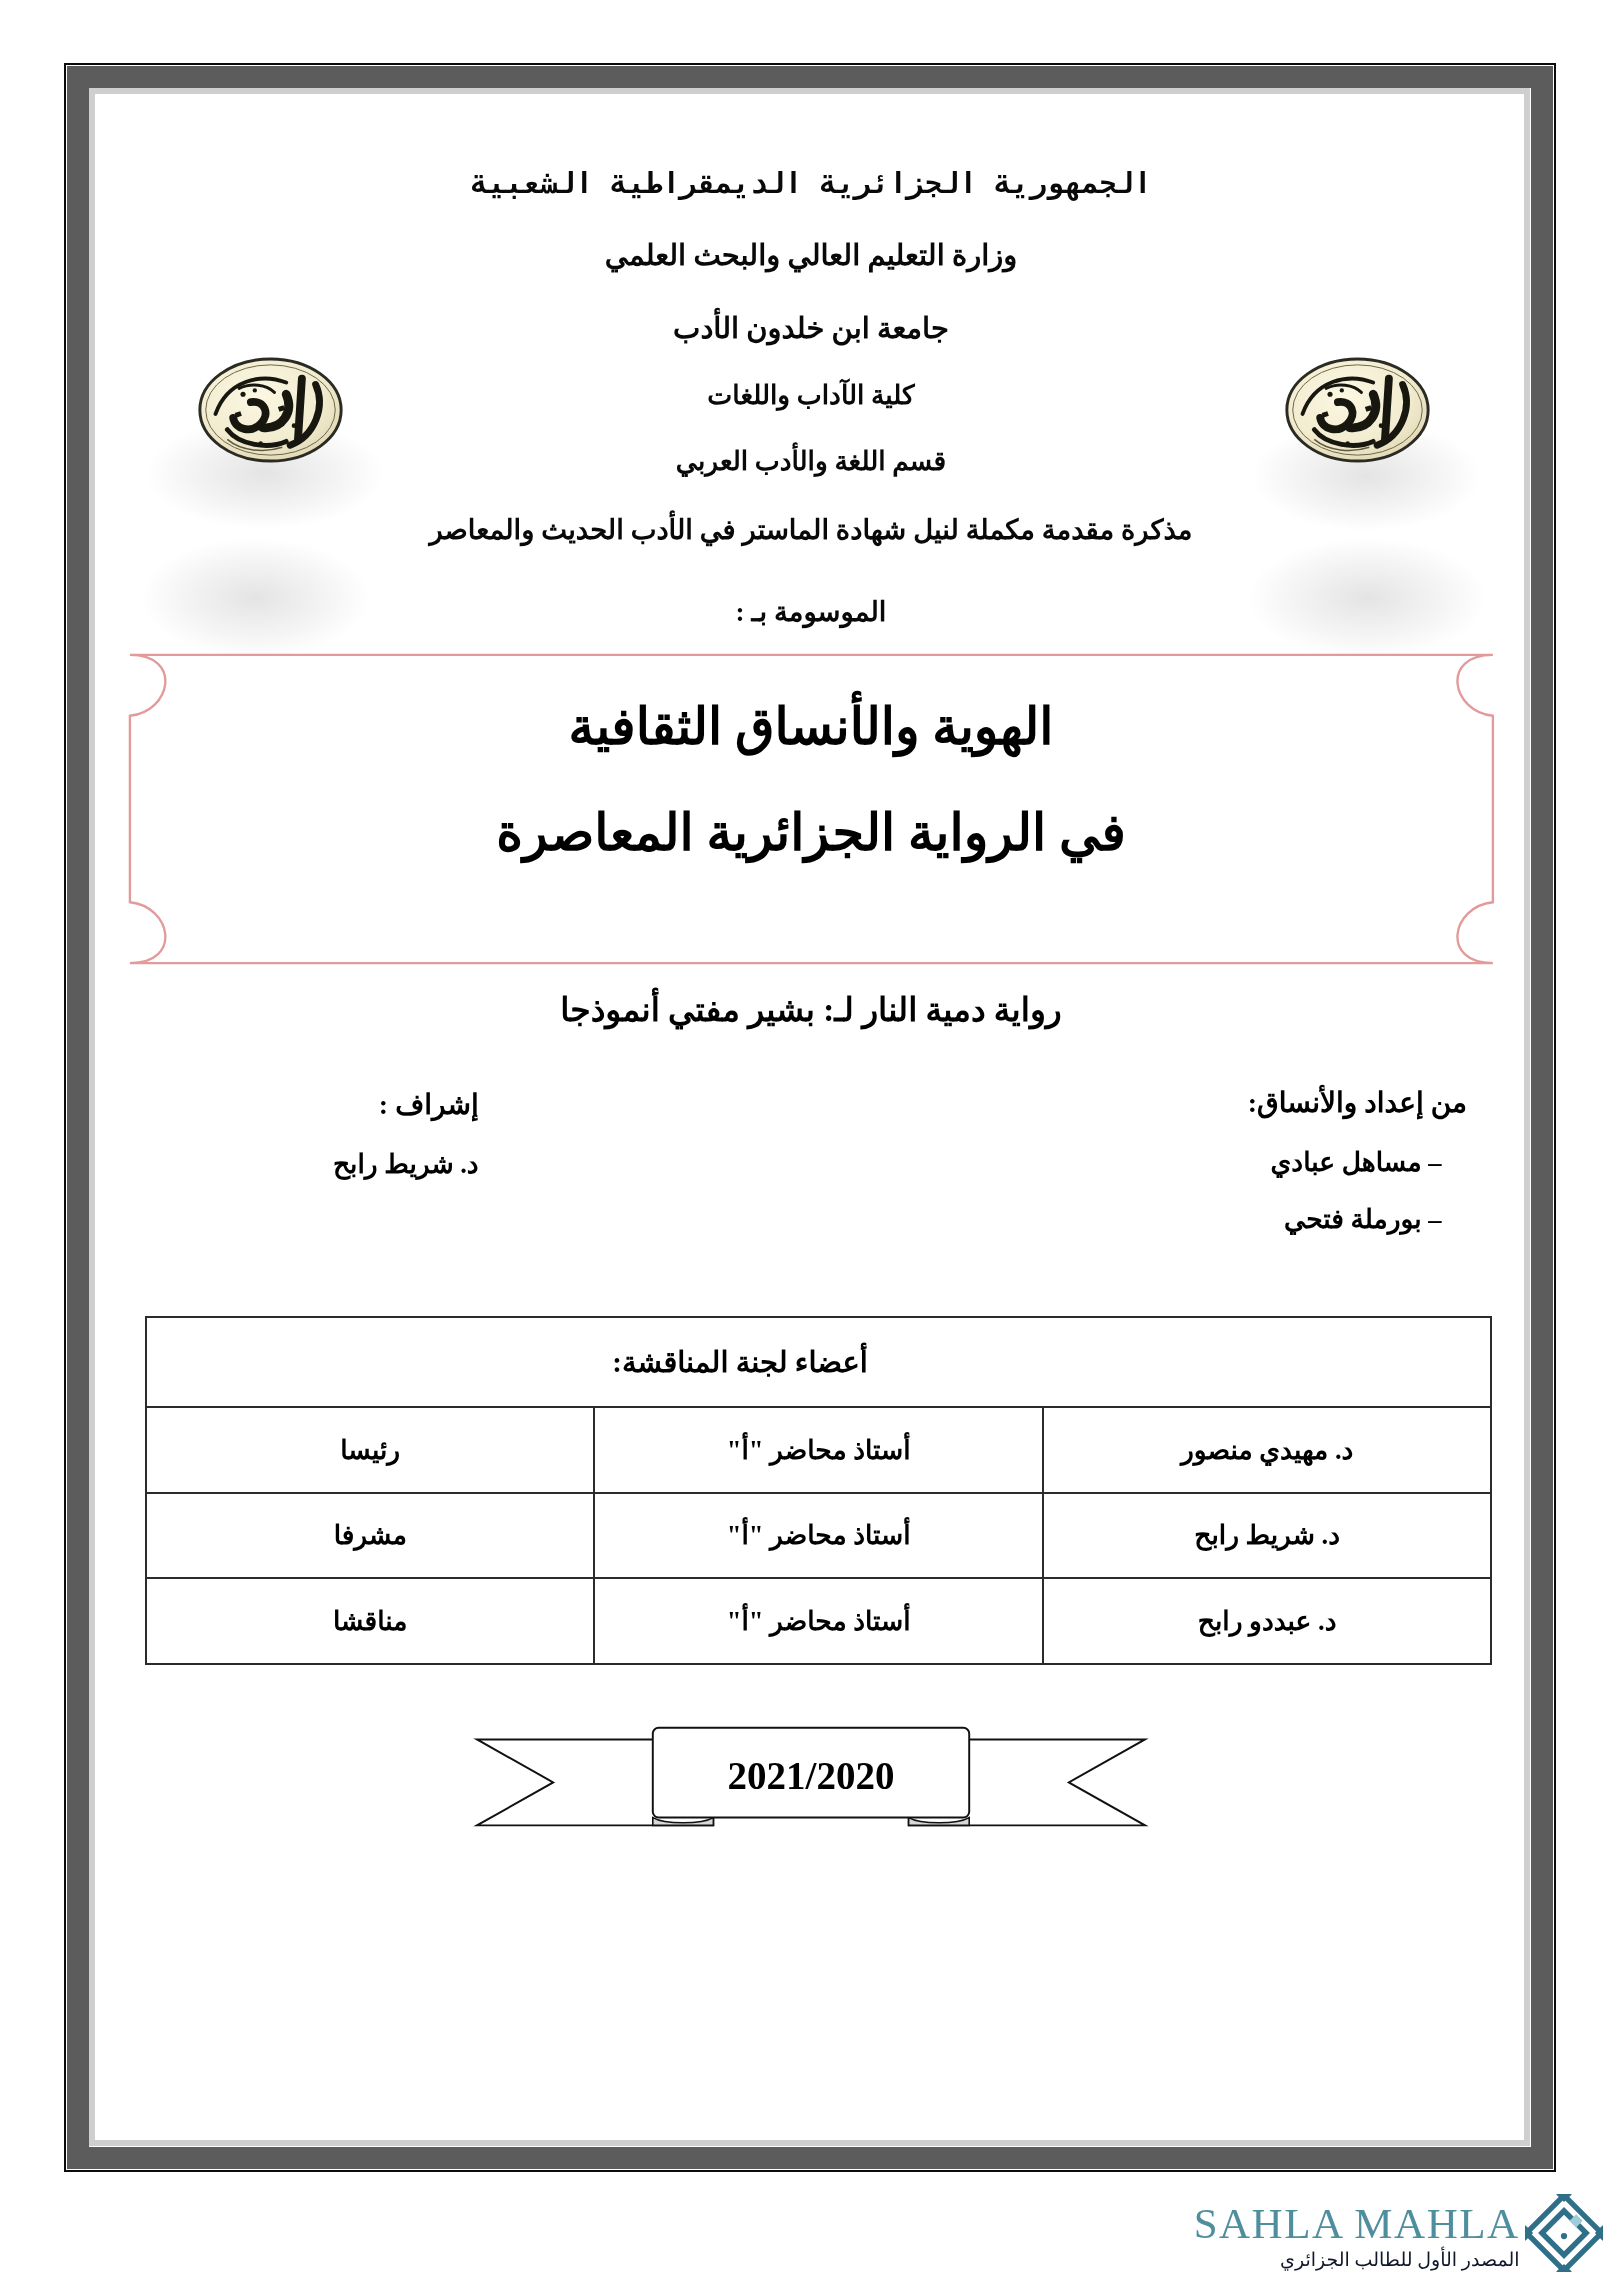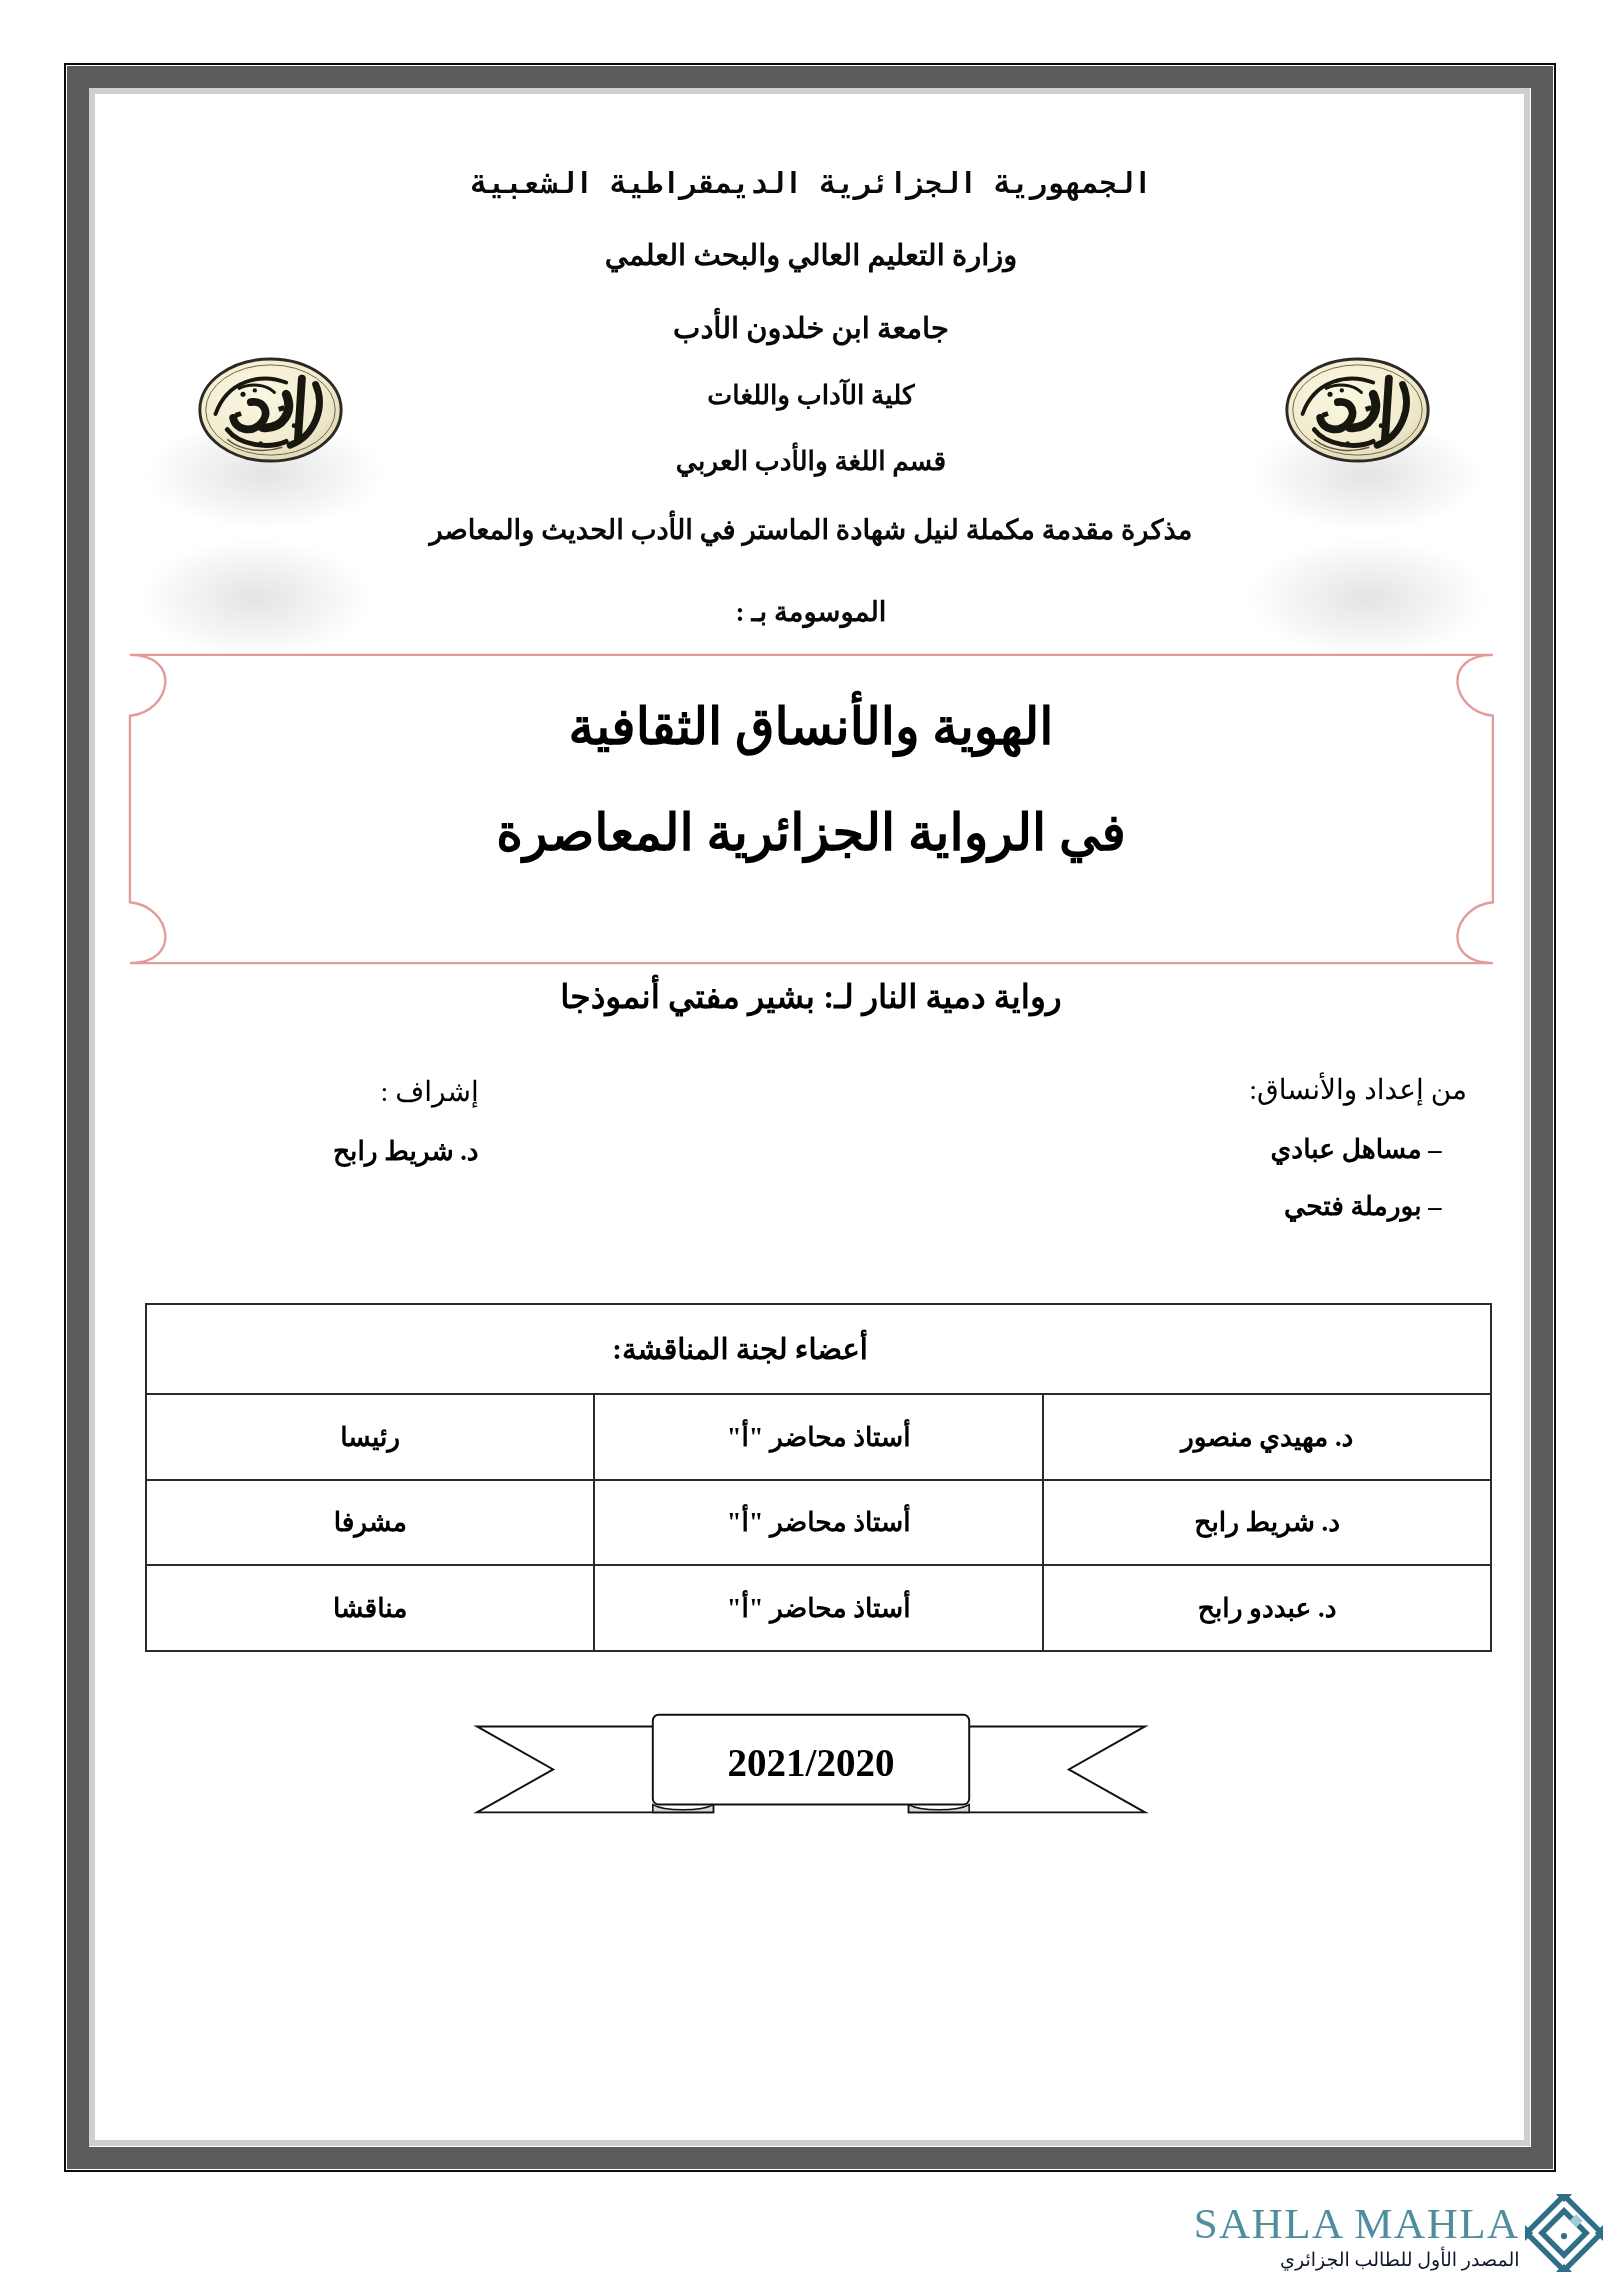--- a/index.html
+++ b/index.html
@@ -147,40 +147,40 @@
   .subtitle {
     position: relative;
     z-index: 3;
     text-align: center;
     direction: rtl;
     font-family: "Liberation Serif", "DejaVu Serif", serif;
     font-weight: bold;
     font-size: 33px;
     color: #000000;
     letter-spacing: 1.5px;
-    margin-top: 10px;
+    margin-top: 23px;
   }
 
   
   .people {
     position: relative;
     z-index: 3;
     display: flex;
     flex-direction: row;
     justify-content: space-between;
     direction: rtl;
     margin-top: 57px;
     padding: 0 47px 0 225px;
   }
   .people-col { direction: rtl; }
   .people-col.students { text-align: right; }
   .people-col.supervisor { text-align: right; padding-top: 2px; }
   .people-head {
     font-family: "Liberation Serif", "DejaVu Serif", serif;
-    font-weight: normal;
+    font-weight: bold;
     font-size: 28px;
     color: #000000;
     margin-bottom: 27.4px;
   }
   .people-item {
     font-family: "Liberation Serif", "DejaVu Serif", serif;
     font-weight: bold;
     font-size: 26.5px;
     color: #000000;
     margin-bottom: 25.5px;

